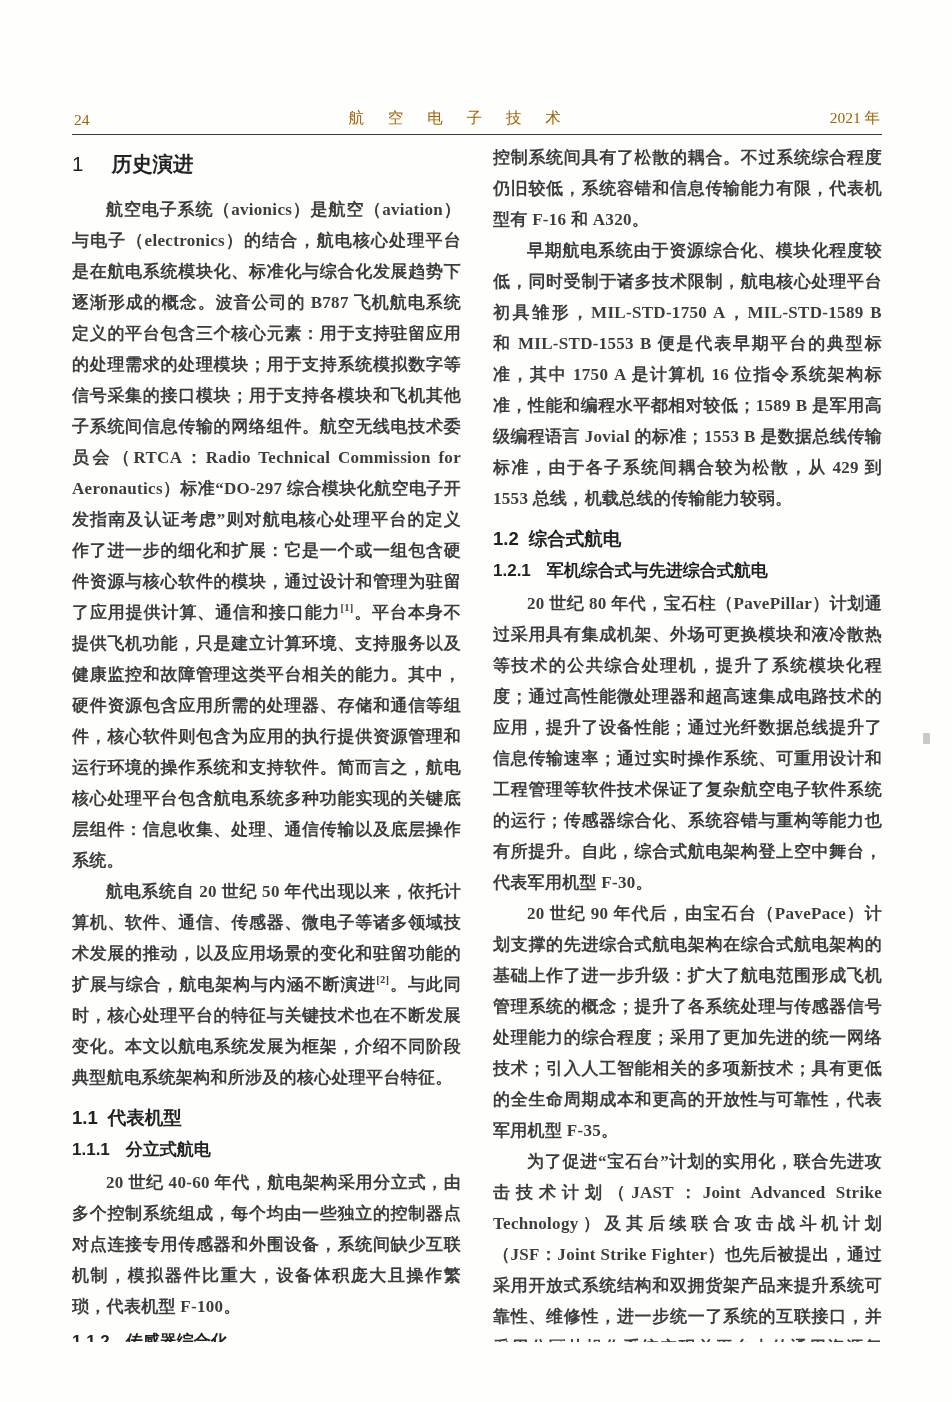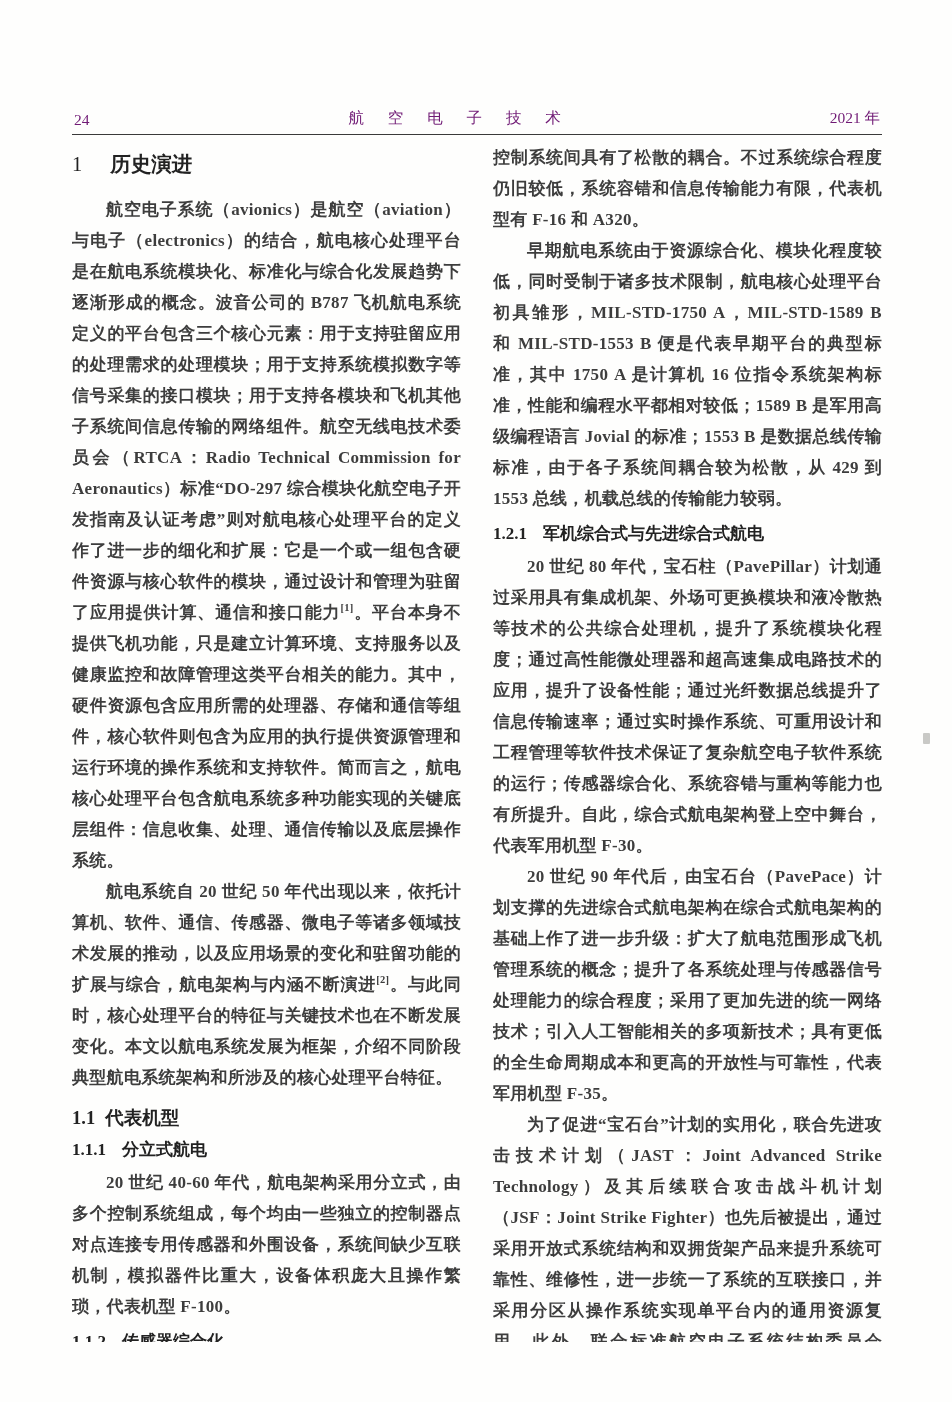--- a/index.html
+++ b/index.html
@@ -7,21 +7,21 @@
     position:relative;
     width:952px;height:1402px;
     background:#fefefd;
     overflow:hidden;
     font-family:"Liberation Serif","DejaVu Serif",serif;
     color:#3d3d3d;
   }
   .page-header{
     position:absolute;top:108px;left:74px;right:72px;
     display:flex;justify-content:space-between;align-items:flex-end;
-    font-size:15.5px;color:#701a75;
+    font-size:15.5px;color:#a16207;
   }
   .journal-title{letter-spacing:10px;}
   .header-rule{
     position:absolute;top:134px;left:72px;right:70px;
     border-top:1.6px solid #3a3a3a;height:0;
   }
   .columns{
     position:absolute;top:142px;left:72px;right:70px;bottom:60px;
     display:flex;gap:32px;
   }
@@ -31,21 +31,21 @@
     font-size:17px;
     line-height:31px;
     text-align:justify;
     text-indent:2em;
     letter-spacing:0.3px;
     color:#3d3d3d;
     font-weight:bold;
   }
   .para.noindent{text-indent:0;}
   .h1,.h2,.h3{
-    font-family:Liberation Serif, serif;
+    font-family:Liberation Sans, sans-serif;
     font-weight:bold;color:#222;
   }
   .h1{font-size:20.5px;margin:8px 0 16px;}
   .h1 .hnum{margin-right:28px;font-weight:normal;}
   .h2{font-size:18.5px;margin:12px 0 6px;}
   .h2 .hnum{margin-right:10px;}
   .h3{font-size:17px;margin:8px 0 6px;}
   .h3 .hnum{margin-right:16px;}
   sup{font-size:10.5px;line-height:0;}
   .scan-artifact{
@@ -72,20 +72,21 @@
         <p class="para">航空电子系统（avionics）是航空（aviation）与电子（electronics）的结合，航电核心处理平台是在航电系统模块化、标准化与综合化发展趋势下逐渐形成的概念。波音公司的 B787 飞机航电系统定义的平台包含三个核心元素：用于支持驻留应用的处理需求的处理模块；用于支持系统模拟数字等信号采集的接口模块；用于支持各模块和飞机其他子系统间信息传输的网络组件。航空无线电技术委员会（RTCA：Radio Technical Commission for Aeronautics）标准“DO-297 综合模块化航空电子开发指南及认证考虑”则对航电核心处理平台的定义作了进一步的细化和扩展：它是一个或一组包含硬件资源与核心软件的模块，通过设计和管理为驻留了应用提供计算、通信和接口能力<sup>[1]</sup>。平台本身不提供飞机功能，只是建立计算环境、支持服务以及健康监控和故障管理这类平台相关的能力。其中，硬件资源包含应用所需的处理器、存储和通信等组件，核心软件则包含为应用的执行提供资源管理和运行环境的操作系统和支持软件。简而言之，航电核心处理平台包含航电系统多种功能实现的关键底层组件：信息收集、处理、通信传输以及底层操作系统。</p>
         <p class="para">航电系统自 20 世纪 50 年代出现以来，依托计算机、软件、通信、传感器、微电子等诸多领域技术发展的推动，以及应用场景的变化和驻留功能的扩展与综合，航电架构与内涵不断演进<sup>[2]</sup>。与此同时，核心处理平台的特征与关键技术也在不断发展变化。本文以航电系统发展为框架，介绍不同阶段典型航电系统架构和所涉及的核心处理平台特征。</p>
         <div class="h2"><span class="hnum">1.1</span><span>代表机型</span></div>
         <div class="h3"><span class="hnum">1.1.1</span><span>分立式航电</span></div>
         <p class="para">20 世纪 40-60 年代，航电架构采用分立式，由多个控制系统组成，每个均由一些独立的控制器点对点连接专用传感器和外围设备，系统间缺少互联机制，模拟器件比重大，设备体积庞大且操作繁琐，代表机型 F-100。</p>
         <div class="h3"><span class="hnum">1.1.2</span><span>传感器综合化</span></div>
       </div>
     <div class="column">
         <p class="para noindent">控制系统间具有了松散的耦合。不过系统综合程度仍旧较低，系统容错和信息传输能力有限，代表机型有 F-16 和 A320。</p>
         <p class="para">早期航电系统由于资源综合化、模块化程度较低，同时受制于诸多技术限制，航电核心处理平台初具雏形，MIL-STD-1750 A，MIL-STD-1589 B 和 MIL-STD-1553 B 便是代表早期平台的典型标准，其中 1750 A 是计算机 16 位指令系统架构标准，性能和编程水平都相对较低；1589 B 是军用高级编程语言 Jovial 的标准；1553 B 是数据总线传输标准，由于各子系统间耦合较为松散，从 429 到 1553 总线，机载总线的传输能力较弱。</p>
+        <div class="h2"><span class="hnum">1.2</span><span>综合式航电</span></div>
         <div class="h3"><span class="hnum">1.2.1</span><span>军机综合式与先进综合式航电</span></div>
         <p class="para">20 世纪 80 年代，宝石柱（PavePillar）计划通过采用具有集成机架、外场可更换模块和液冷散热等技术的公共综合处理机，提升了系统模块化程度；通过高性能微处理器和超高速集成电路技术的应用，提升了设备性能；通过光纤数据总线提升了信息传输速率；通过实时操作系统、可重用设计和工程管理等软件技术保证了复杂航空电子软件系统的运行；传感器综合化、系统容错与重构等能力也有所提升。自此，综合式航电架构登上空中舞台，代表军用机型 F-30。</p>
         <p class="para">20 世纪 90 年代后，由宝石台（PavePace）计划支撑的先进综合式航电架构在综合式航电架构的基础上作了进一步升级：扩大了航电范围形成飞机管理系统的概念；提升了各系统处理与传感器信号处理能力的综合程度；采用了更加先进的统一网络技术；引入人工智能相关的多项新技术；具有更低的全生命周期成本和更高的开放性与可靠性，代表军用机型 F-35。</p>
         <p class="para">为了促进“宝石台”计划的实用化，联合先进攻击技术计划（JAST：Joint Advanced Strike Technology）及其后续联合攻击战斗机计划（JSF：Joint Strike Fighter）也先后被提出，通过采用开放式系统结构和双拥货架产品来提升系统可靠性、维修性，进一步统一了系统的互联接口，并采用分区从操作系统实现单平台内的通用资源复用。此外，联合标准航空电子系统结构委员会（ASAAC：Allied Standard Avionics Architecture Council）为了降低飞机全</p>
       </div>
   </div>
 
   <div class="scan-artifact"></div>
 
 </div>

